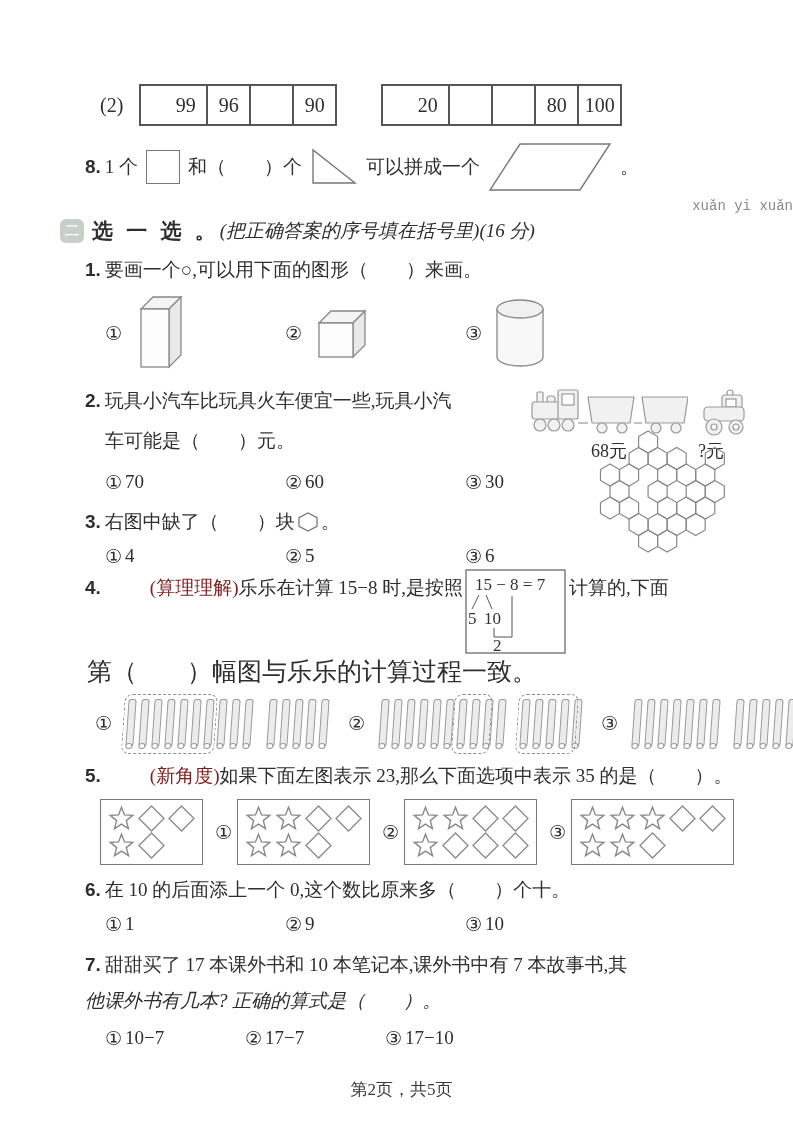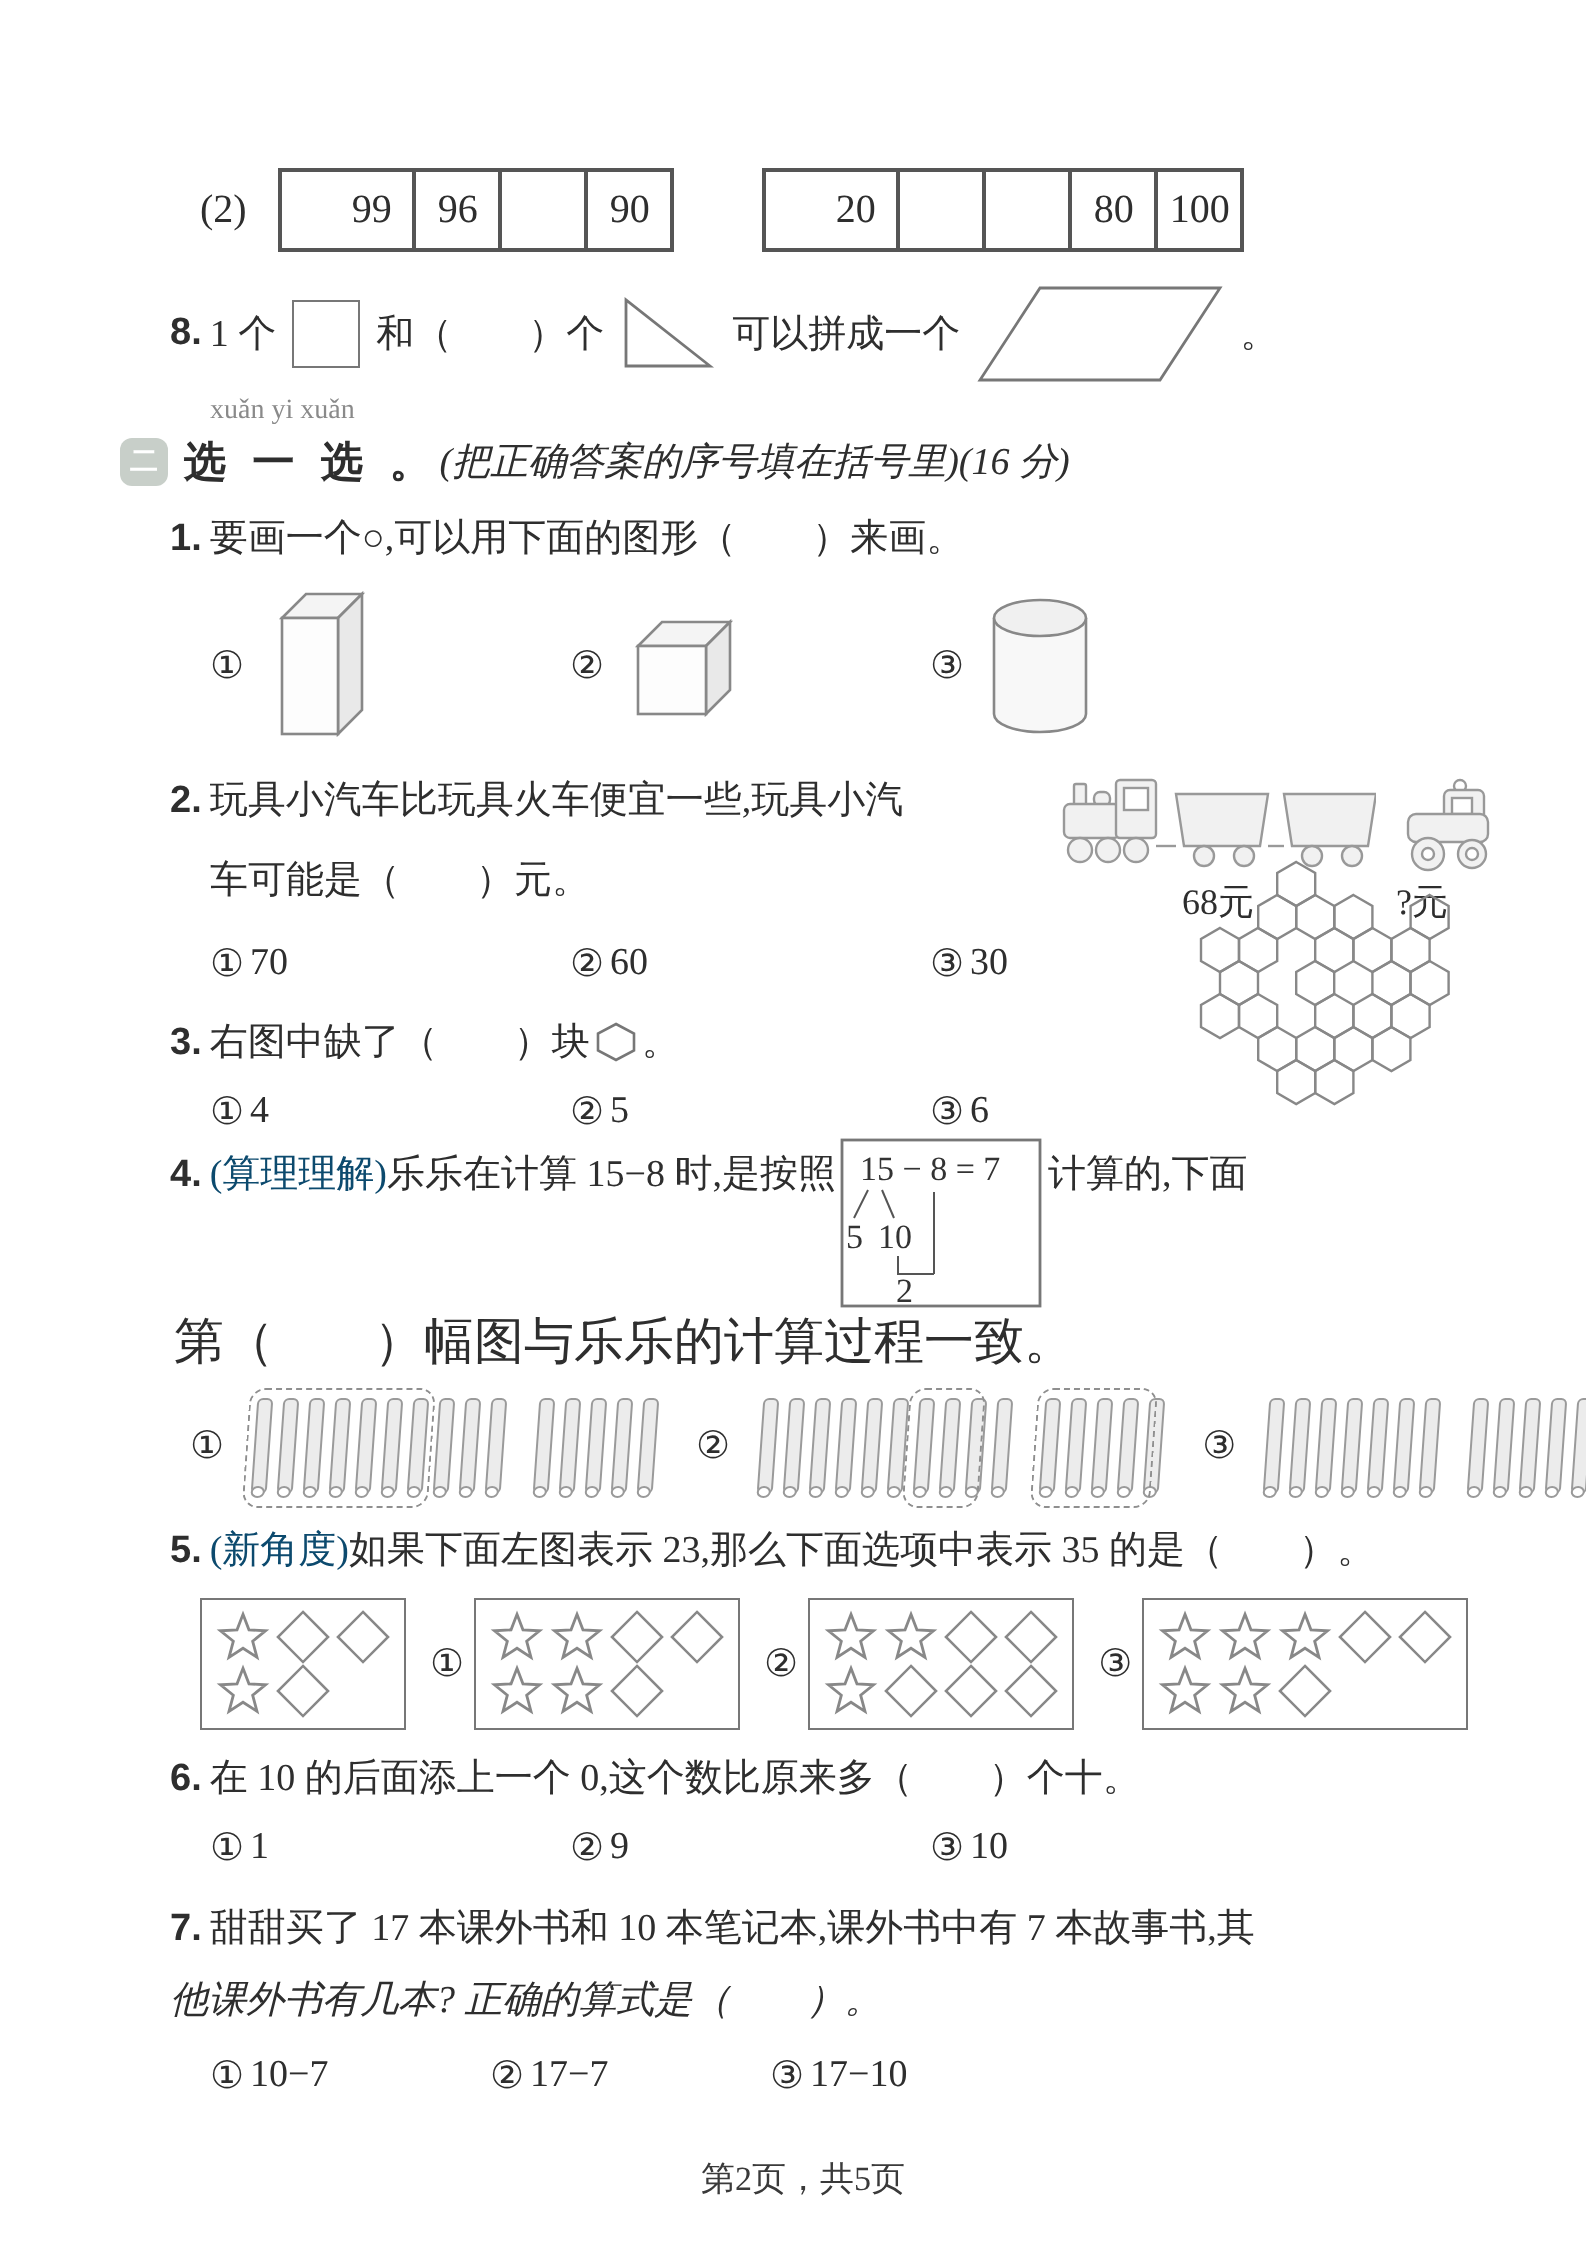--- a/index.html
+++ b/index.html
@@ -14,29 +14,29 @@
   .seq-table .cell{width:41px;display:flex;align-items:center;justify-content:center;
     font-size:20px;border-left:2px solid #555;}
   .seq-table .cell:first-child{border-left:none;}
   
   .q8-row{display:flex;align-items:center;margin:16px 0 0 85px;font-size:19px;}
   .qnum{font-weight:bold;font-family:"Liberation Sans","DejaVu Sans",sans-serif;margin-right:4px;}
   .shape-square{width:32px;height:32px;border:1.5px solid #777;display:inline-block;margin:0 8px;}
   .inline-svg{margin:0 8px;display:inline-block;}
   
   .section{margin:6px 0 0 60px;}
-  .pinyin{font-family:Liberation Serif, serif;font-size:14px;color:#8a8a8a;margin-left:45px;height:17px;}
+  .pinyin{font-family:Liberation Mono, monospace;font-size:14px;color:#8a8a8a;margin-left:30px;height:17px;text-align:right;}
   .section-line{display:flex;align-items:center;margin-top:2px;}
   .badge{width:24px;height:24px;border-radius:6px;background:#c8cfc9;color:#fff;font-size:14px;
     font-weight:bold;display:flex;align-items:center;justify-content:center;margin-right:8px;}
   .sec-title{font-size:21px;font-weight:bold;letter-spacing:4px;}
   .sec-sub{font-size:19px;font-style:italic;}
   
   .stem{margin:10px 0 0 85px;font-size:19px;line-height:30px;}
-  .tag{color:#0c4a6e;}
+  .tag{color:#7f1d1d;margin-left:45px;}
   .opt-row{display:flex;margin:8px 0 0 105px;font-size:19px;}
   .opt{width:180px;display:flex;align-items:center;}
   .q7-opts .opt{width:140px;}
   .marker{font-family:"DejaVu Sans","Liberation Sans",sans-serif;font-size:19px;margin-right:3px;}
   
   .q1-shapes{display:flex;align-items:center;margin:6px 0 0 105px;}
   .q1-opt{width:180px;display:flex;align-items:center;gap:8px;}
   
   .q2-row{display:flex;margin:6px 0 0 85px;}
   .q2-text{width:445px;font-size:19px;line-height:40px;}

